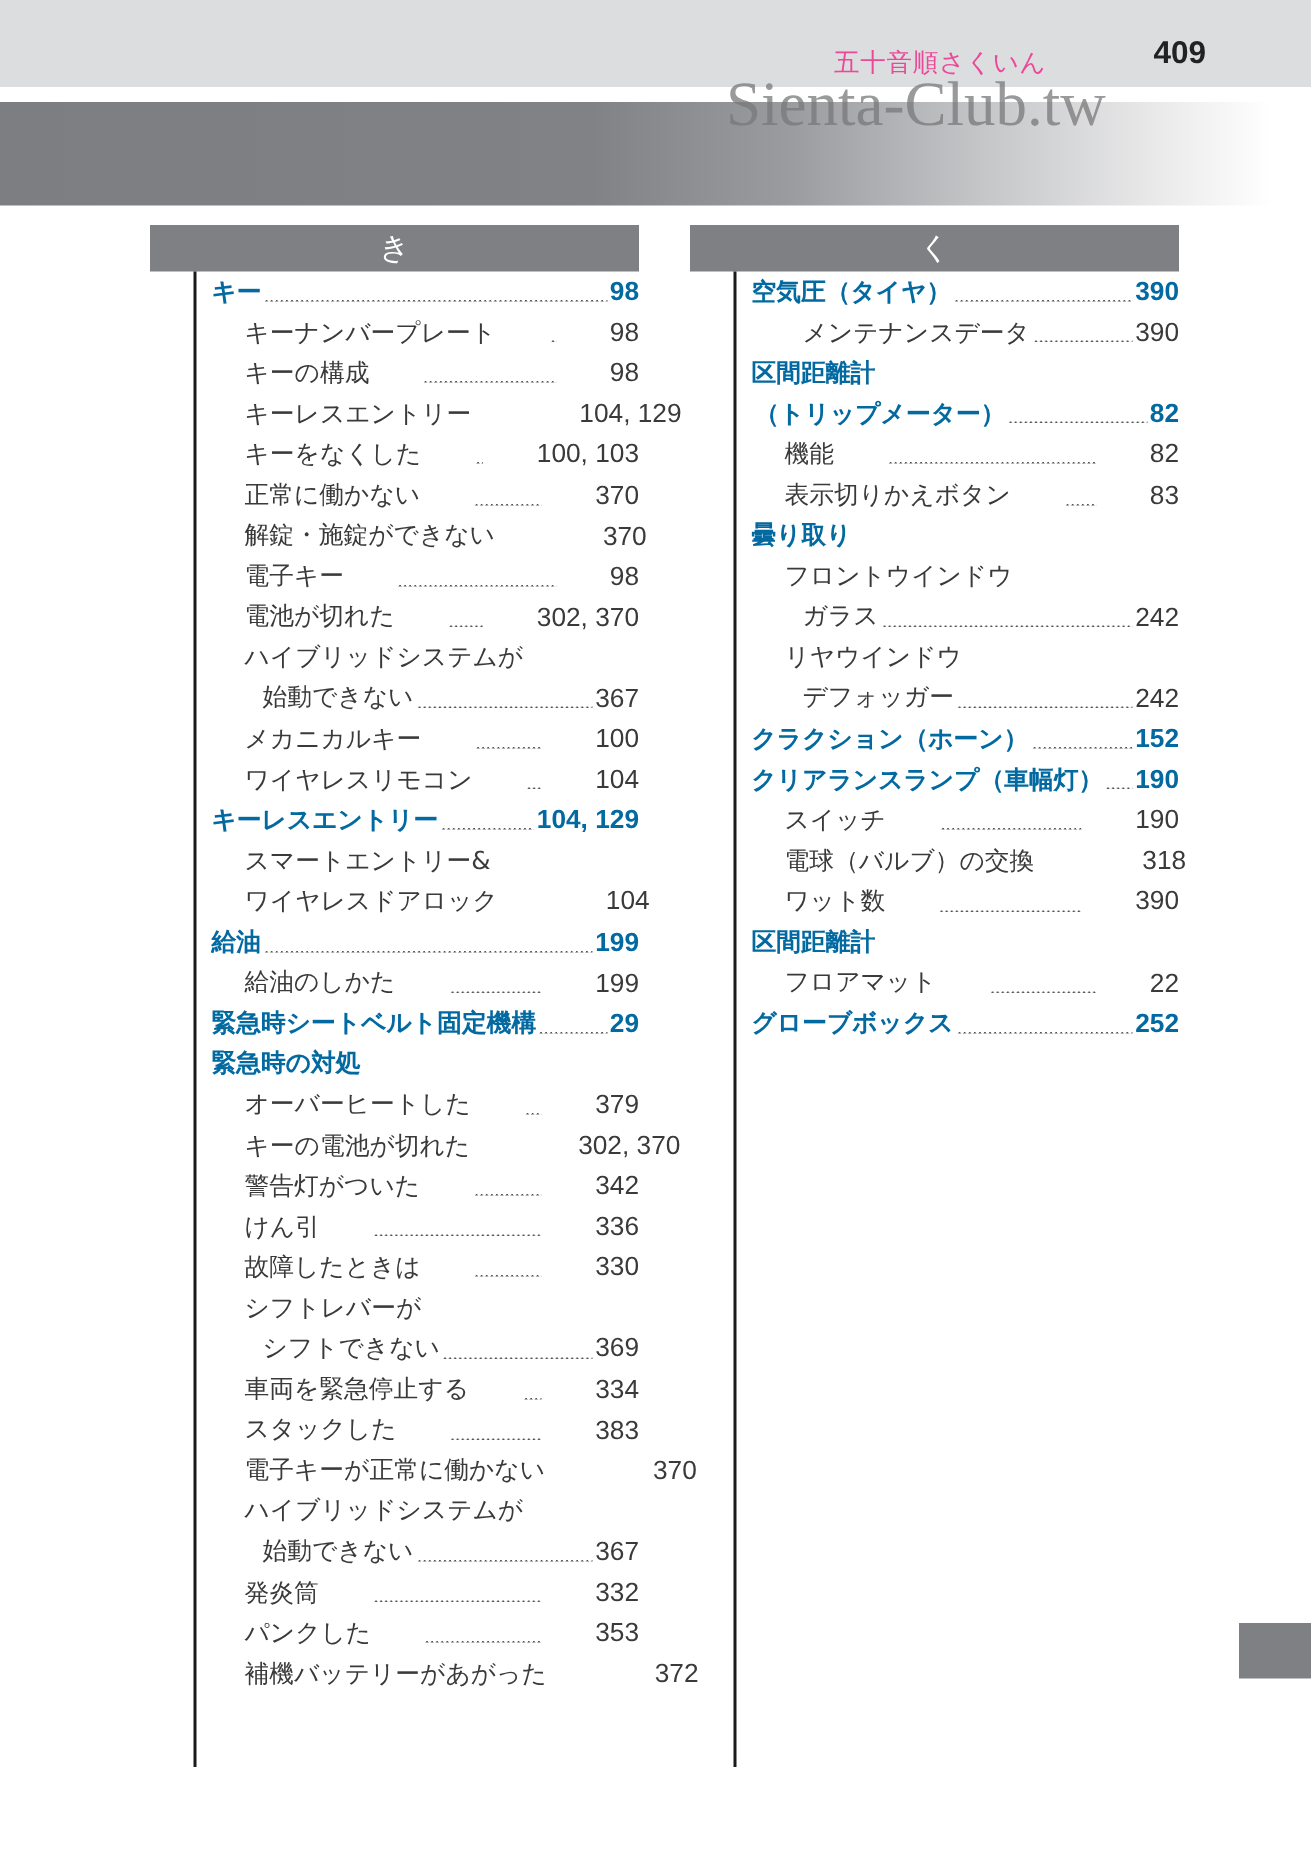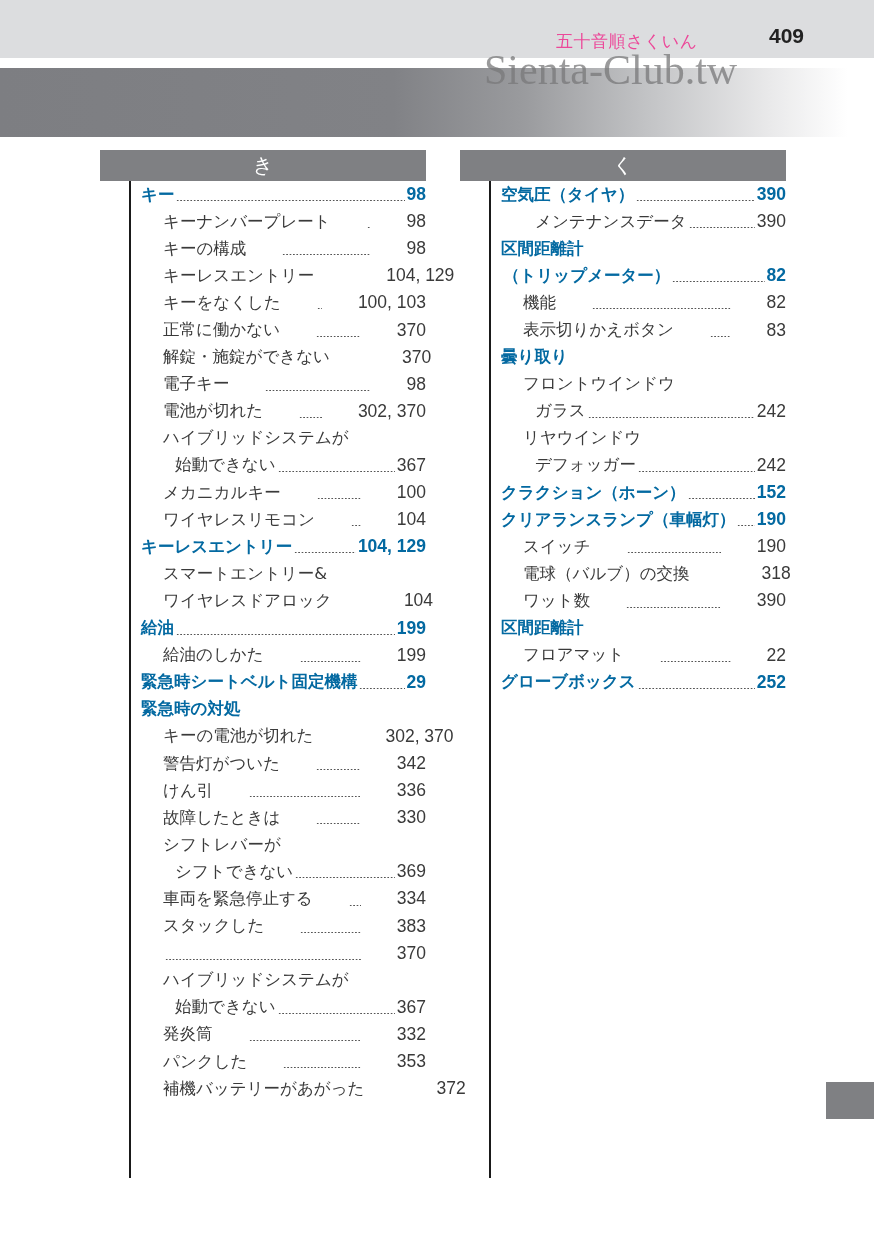--- a/index.html
+++ b/index.html
@@ -172,20 +172,25 @@
       <div class="entry l0">
         <span class="label">緊急時シートベルト固定機構</span>
         <span class="dots"></span>
         <span class="page">29</span>
       </div>
       <div class="entry l0 nopage">
         <span class="label">緊急時の対処</span>
         <span class="page"></span>
       </div>
       <div class="entry l1">
+        <span class="label">オーバーヒートした</span>
+        <span class="dots"></span>
+        <span class="page">379</span>
+      </div>
+      <div class="entry l1">
         <span class="label">キーの電池が切れた</span>
         <span class="dots"></span>
         <span class="page">302, 370</span>
       </div>
       <div class="entry l1">
         <span class="label">警告灯がついた</span>
         <span class="dots"></span>
         <span class="page">342</span>
       </div>
       <div class="entry l1">
@@ -211,20 +216,21 @@
         <span class="label">車両を緊急停止する</span>
         <span class="dots"></span>
         <span class="page">334</span>
       </div>
       <div class="entry l1">
         <span class="label">スタックした</span>
         <span class="dots"></span>
         <span class="page">383</span>
       </div>
       <div class="entry l1">
+        <span class="label">電子キーが正常に働かない</span>
         <span class="dots"></span>
         <span class="page">370</span>
       </div>
       <div class="entry l1 nopage">
         <span class="label">ハイブリッドシステムが</span>
         <span class="page"></span>
       </div>
       <div class="entry l2">
         <span class="label">始動できない</span>
         <span class="dots"></span>

